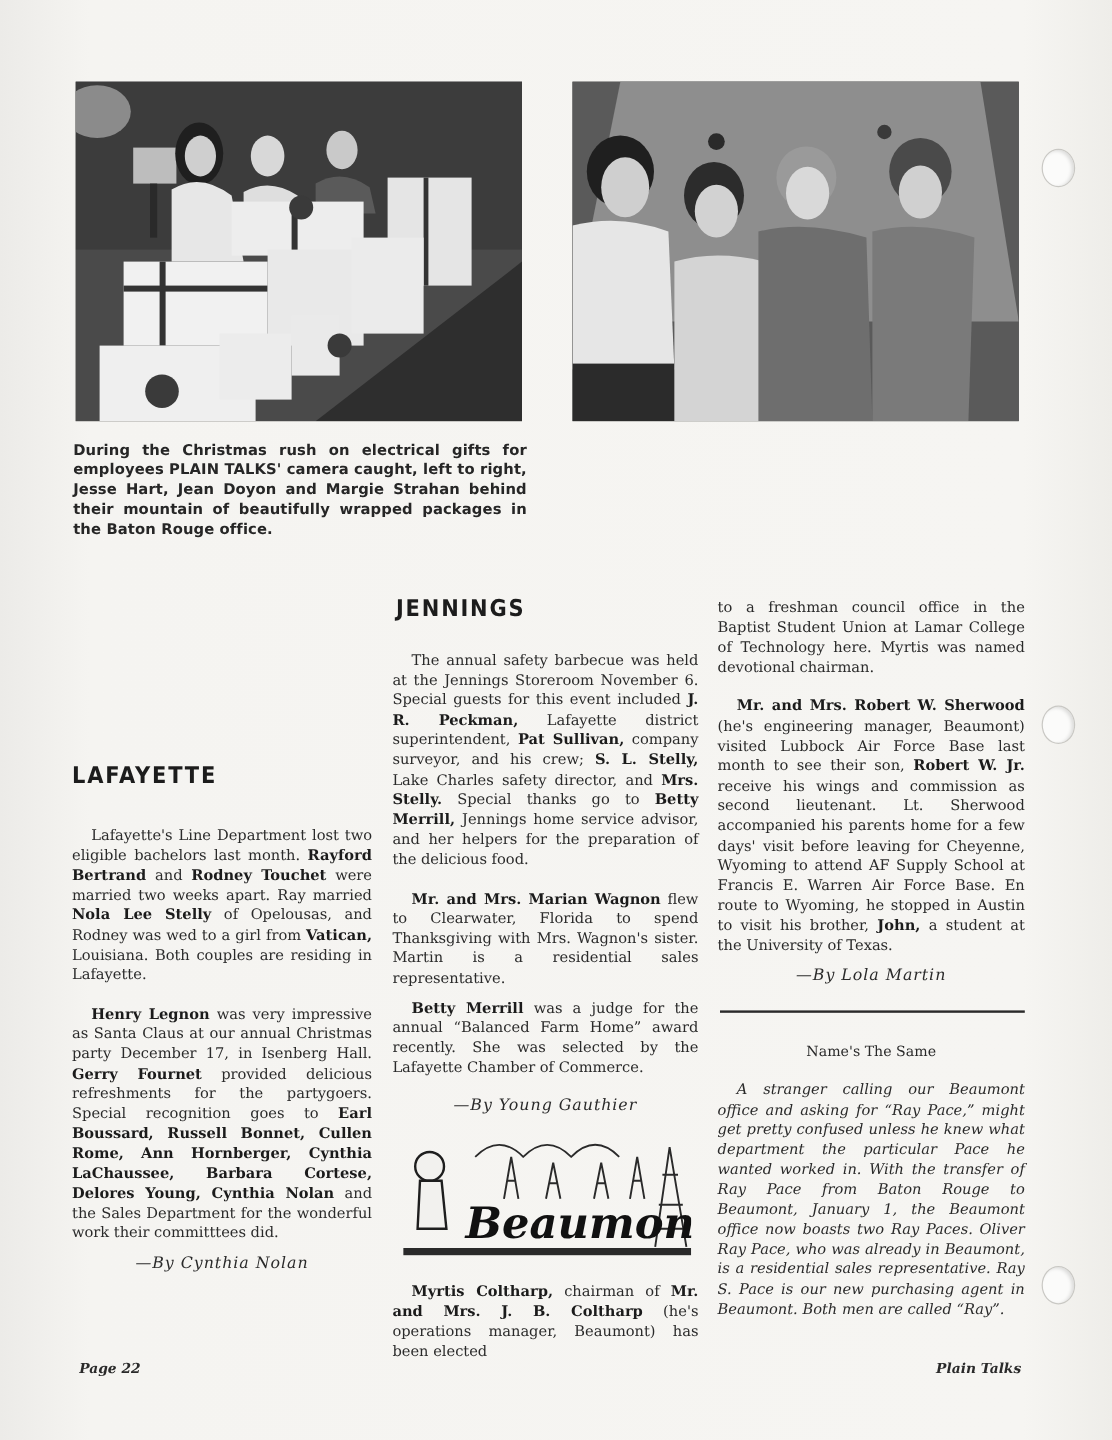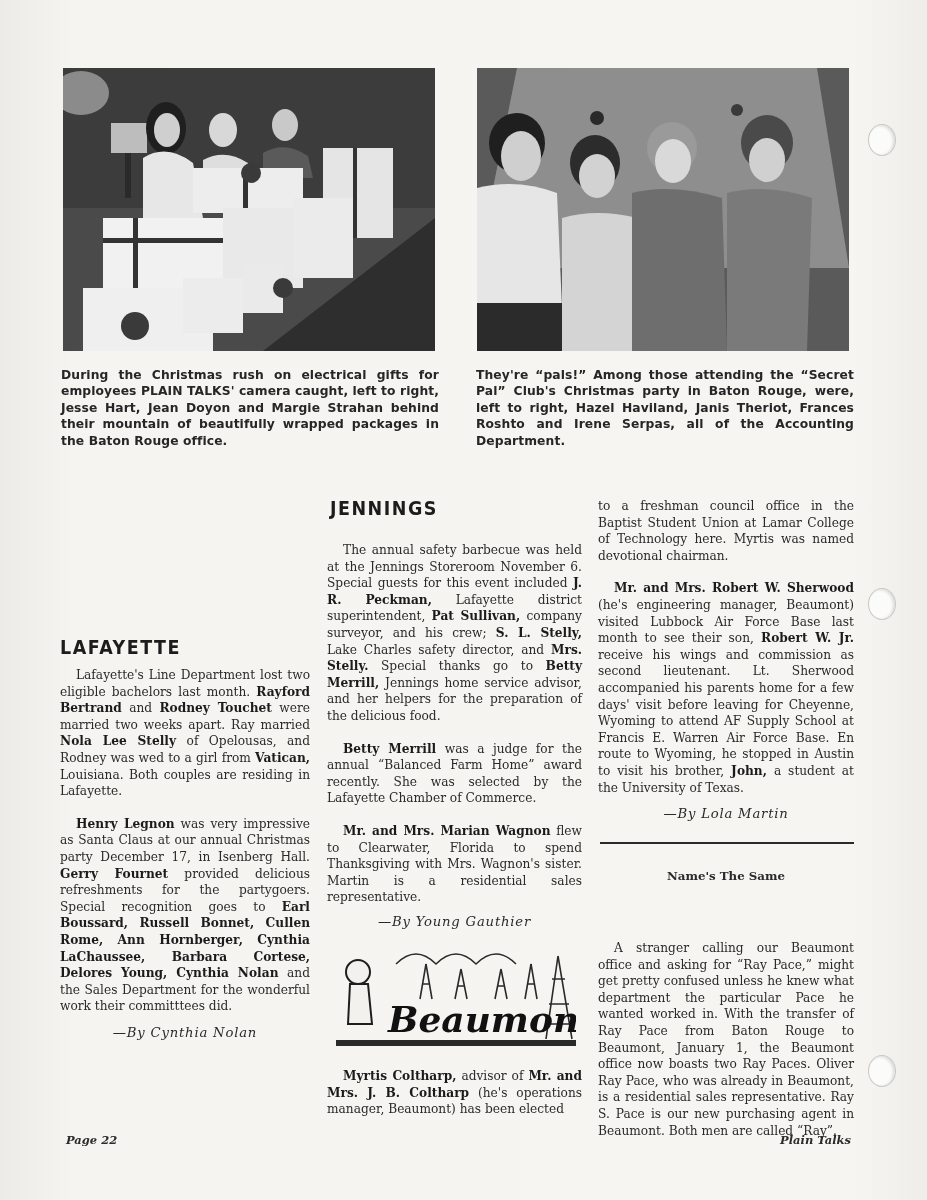--- a/index.html
+++ b/index.html
@@ -18,32 +18,32 @@
   .photo-right { left: 477px; width: 372px; }
   .photo svg { width: 100%; height: 100%; display: block; }
   .caption { position: absolute; top: 367px; width: 378px;
     font-family: "DejaVu Sans", sans-serif; font-weight: bold; font-size: 12.3px;
     line-height: 16.4px; text-align: justify; color: #262626; letter-spacing: .1px; }
   .cap-left { left: 61px; }
   .cap-right { left: 476px; }
   .col { position: absolute; font-size: 12.2px; line-height: 16.6px; text-align: justify; }
   .col p { margin: 0 0 16px 0; text-indent: 16px; }
   .col b { color: #1b1b1b; }
-  .col1 { left: 60px; top: 667px; width: 250px; }
+  .col1 { left: 60px; top: 688px; width: 250px; }
   .col2 { left: 327px; top: 542px; width: 255px; }
   .col3 { left: 598px; top: 498px; width: 256px; }
   .heading { position: absolute; font-family: "DejaVu Sans", sans-serif; font-weight: bold;
     font-size: 17.5px; letter-spacing: 1.5px; color: #1c1c1c; transform: scaleY(1.1); }
   .h-laf { left: 60px; top: 637px; }
   .h-jen { left: 330px; top: 498px; }
   .byline { text-align: center; font-style: italic; font-size: 13.2px; letter-spacing: .8px; margin-top: 4px; }
   .col3-rule { position: absolute; left: 600px; top: 842px; width: 254px; border-top: 2px solid #2a2a2a; }
   .sub-head { position: absolute; left: 598px; top: 869px; width: 256px; text-align: center;
-    font-weight: bold; font-size: 11.8px; }
-  .col3b { left: 598px; top: 940px; width: 256px; }
+    font-weight: normal; font-size: 11.8px; }
+  .col3b { left: 598px; top: 900px; width: 256px; font-style: italic; }
   .logo { position: absolute; }
   .logo-lc { left: 65px; top: 500px; width: 246px; height: 104px; }
   .logo-bm { left: 336px; top: 944px; width: 240px; height: 110px; }
   .logo svg { width: 100%; height: 100%; display:block; }
   .footer { position: absolute; top: 1133px; font-family: "DejaVu Serif", serif; font-style: italic; font-weight: bold; font-size: 11.5px; color: #2a2a2a; }
   .foot-left { left: 50px; margin-left: 16px; }
   .foot-right { right: 76px; text-align: right; }
 </style>
 </head>
 <body>
@@ -103,37 +103,36 @@
       <ellipse cx="195" cy="80" rx="25" ry="26" fill="#9a9a9a"></ellipse>
       <ellipse cx="196" cy="93" rx="18" ry="22" fill="#d9d9d9"></ellipse>
       <path d="M155 125 Q195 115 245 130 L250 283 L155 283 Z" fill="#6e6e6e"></path>
       <ellipse cx="290" cy="75" rx="26" ry="28" fill="#4a4a4a"></ellipse>
       <ellipse cx="290" cy="92" rx="18" ry="22" fill="#d0d0d0"></ellipse>
       <path d="M250 125 Q290 115 335 130 L330 283 L250 283 Z" fill="#7a7a7a"></path>
     </svg>
   </div>
 
   <div class="caption cap-left">During the Christmas rush on electrical gifts for employees PLAIN TALKS' camera caught, left to right, Jesse Hart, Jean Doyon and Margie Strahan behind their mountain of beautifully wrapped packages in the Baton Rouge office.</div>
-  <div class="caption cap-right">They're “pals!” Among those attending the “Secret Pal” Club's Christmas party in Baton Rouge, were, left to right, Hazel Haviland, Janis Theriot, Frances Roshto and Irene Serpas, all of the Accounting Department.</div>
 
 
   <div class="heading h-laf">LAFAYETTE</div>
 
   <div class="col col1">
     <p><span>Lafayette's Line Department lost two eligible bachelors last month. </span><b>Rayford Bertrand</b><span> and </span><b>Rodney Touchet</b><span> were married two weeks apart. Ray married </span><b>Nola Lee Stelly</b><span> of Opelousas, and Rodney was wed to a girl from </span><b>Vatican,</b><span> Louisiana. Both couples are residing in Lafayette.</span></p>
     <p style="margin-bottom:10px"><b>Henry Legnon</b><span> was very impressive as Santa Claus at our annual Christmas party December 17, in Isenberg Hall. </span><b>Gerry Fournet</b><span> provided delicious refreshments for the partygoers. Special recognition goes to </span><b>Earl Boussard, Russell Bonnet, Cullen Rome, Ann Hornberger, Cynthia LaChaussee, Barbara Cortese, Delores Young, Cynthia Nolan</b><span> and the Sales Department for the wonderful work their committtees did.</span></p>
     <div class="byline">—By Cynthia Nolan</div>
   </div>
 
   <div class="heading h-jen">JENNINGS</div>
 
   <div class="col col2">
     <p><span>The annual safety barbecue was held at the Jennings Storeroom November 6. Special guests for this event included </span><b>J. R. Peckman,</b><span> Lafayette district superintendent, </span><b>Pat Sullivan,</b><span> company surveyor, and his crew; </span><b>S. L. Stelly,</b><span> Lake Charles safety director, and </span><b>Mrs. Stelly.</b><span> Special thanks go to </span><b>Betty Merrill,</b><span> Jennings home service advisor, and her helpers for the preparation of the delicious food.</span></p>
+    <p style="margin-bottom:8px"><b>Mr. and Mrs. Marian Wagnon</b><span> flew to Clearwater, Florida to spend Thanksgiving with Mrs. Wagnon's sister. Martin is a residential sales representative.</span></p>
     <p><b>Betty Merrill</b><span> was a judge for the annual “Balanced Farm Home” award recently. She was selected by the Lafayette Chamber of Commerce.</span></p>
-    <p style="margin-bottom:8px"><b>Mr. and Mrs. Marian Wagnon</b><span> flew to Clearwater, Florida to spend Thanksgiving with Mrs. Wagnon's sister. Martin is a residential sales representative.</span></p>
     <div class="byline">—By Young Gauthier</div>
   </div>
 
   <div class="logo logo-bm">
     <svg viewBox="0 0 240 110">
       <path d="M60 20 Q80 0 100 20 Q120 0 140 20 Q160 0 180 20" fill="none" stroke="#2a2a2a" stroke-width="1.5"></path>
       <g fill="none" stroke="#2a2a2a" stroke-width="1.6">
         <path d="M90 20 L84 55 M90 20 L96 55 M86 40 L94 40"></path>
         <path d="M125 25 L119 55 M125 25 L131 55 M121 42 L129 42"></path>
         <path d="M165 25 L159 55 M165 25 L171 55 M161 42 L169 42"></path>
@@ -141,21 +140,21 @@
         <path d="M222 12 L210 95 M222 12 L236 95 M213 60 L233 60 M216 35 L229 35 M211 80 L235 80"></path>
       </g>
       <circle cx="22" cy="28" r="12" fill="#f2f1ee" stroke="#1e1e1e" stroke-width="2"></circle>
       <path d="M14 40 L32 40 L36 80 L12 80 Z" fill="#f2f1ee" stroke="#1e1e1e" stroke-width="2"></path>
       <rect x="0" y="96" width="240" height="6" fill="#2a2a2a"></rect>
       <text x="52" y="88" font-family="DejaVu Serif, serif" font-style="italic" font-weight="bold" font-size="36" fill="#111">Beaumont</text>
     </svg>
   </div>
 
   <div class="col" style="left:327px; top:1068px; width:255px;">
-    <p style="margin:0"><b>Myrtis Coltharp,</b><span> advisor of </span><b>Mr. and Mrs. J. B. Coltharp</b><span> (he's operations manager, Beaumont) has been elected</span></p>
+    <p style="margin:0"><b>Myrtis Coltharp,</b><span> chairman of </span><b>Mr. and Mrs. J. B. Coltharp</b><span> (he's operations manager, Beaumont) has been elected</span></p>
   </div>
 
   <div class="col col3">
     <p style="text-indent:0">to a freshman council office in the Baptist Student Union at Lamar College of Technology here. Myrtis was named devotional chairman.</p>
     <p style="margin-bottom:10px"><b>Mr. and Mrs. Robert W. Sherwood</b><span> (he's engineering manager, Beaumont) visited Lubbock Air Force Base last month to see their son, </span><b>Robert W. Jr.</b><span> receive his wings and commission as second lieutenant. Lt. Sherwood accompanied his parents home for a few days' visit before leaving for Cheyenne, Wyoming to attend AF Supply School at Francis E. Warren Air Force Base. En route to Wyoming, he stopped in Austin to visit his brother, </span><b>John,</b><span> a student at the University of Texas.</span></p>
     <div class="byline">—By Lola Martin</div>
   </div>
 
   <div class="col3-rule"></div>
   <div class="sub-head">Name's The Same</div>

